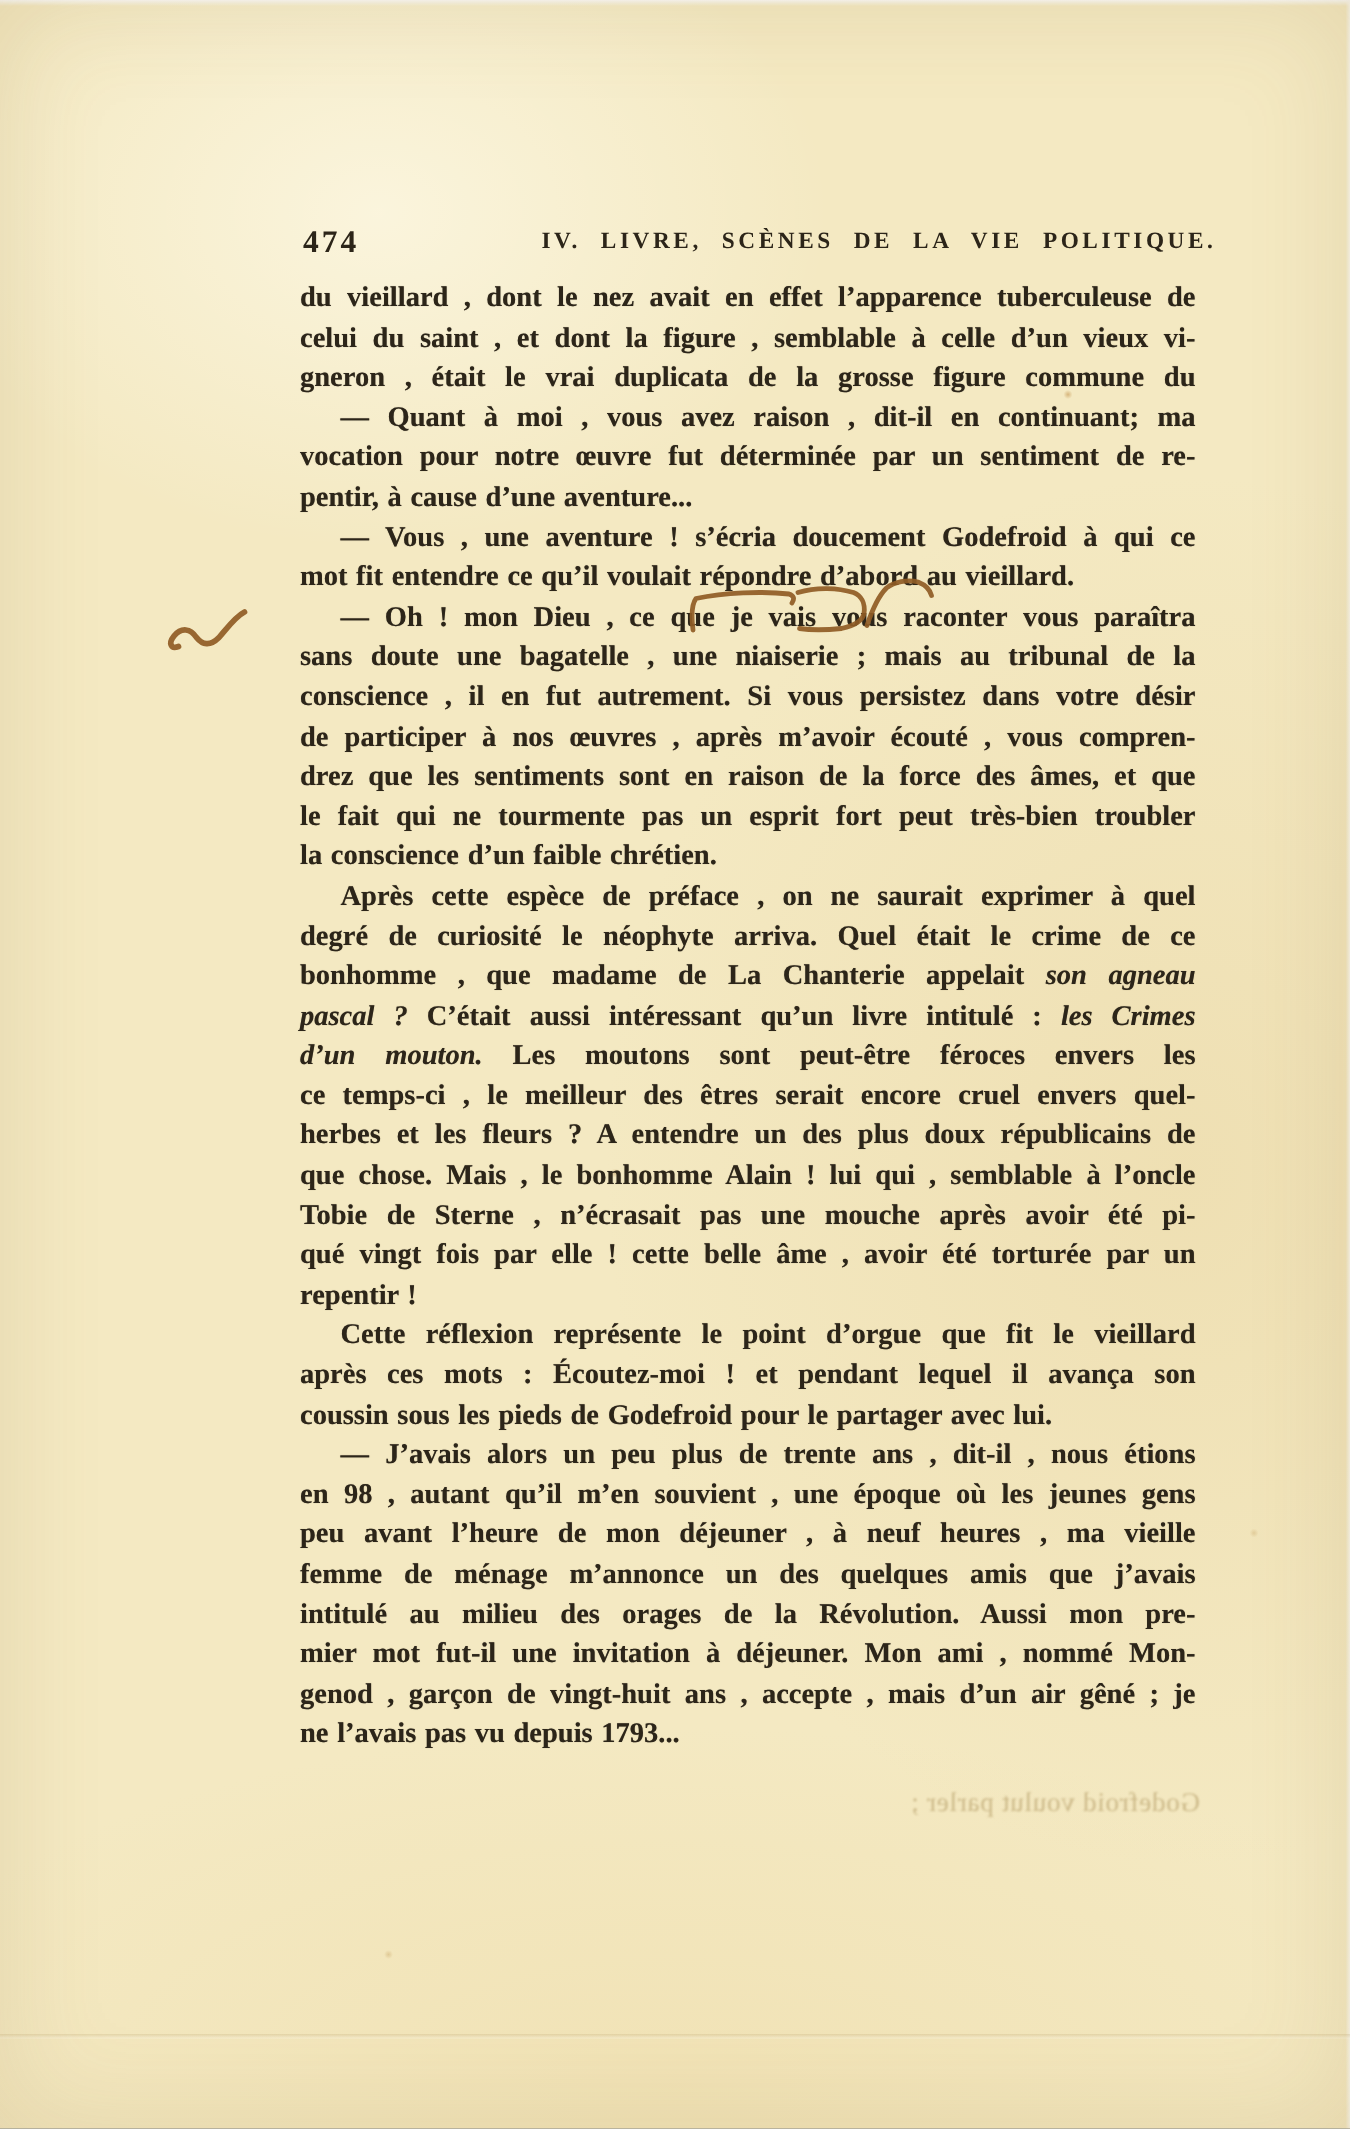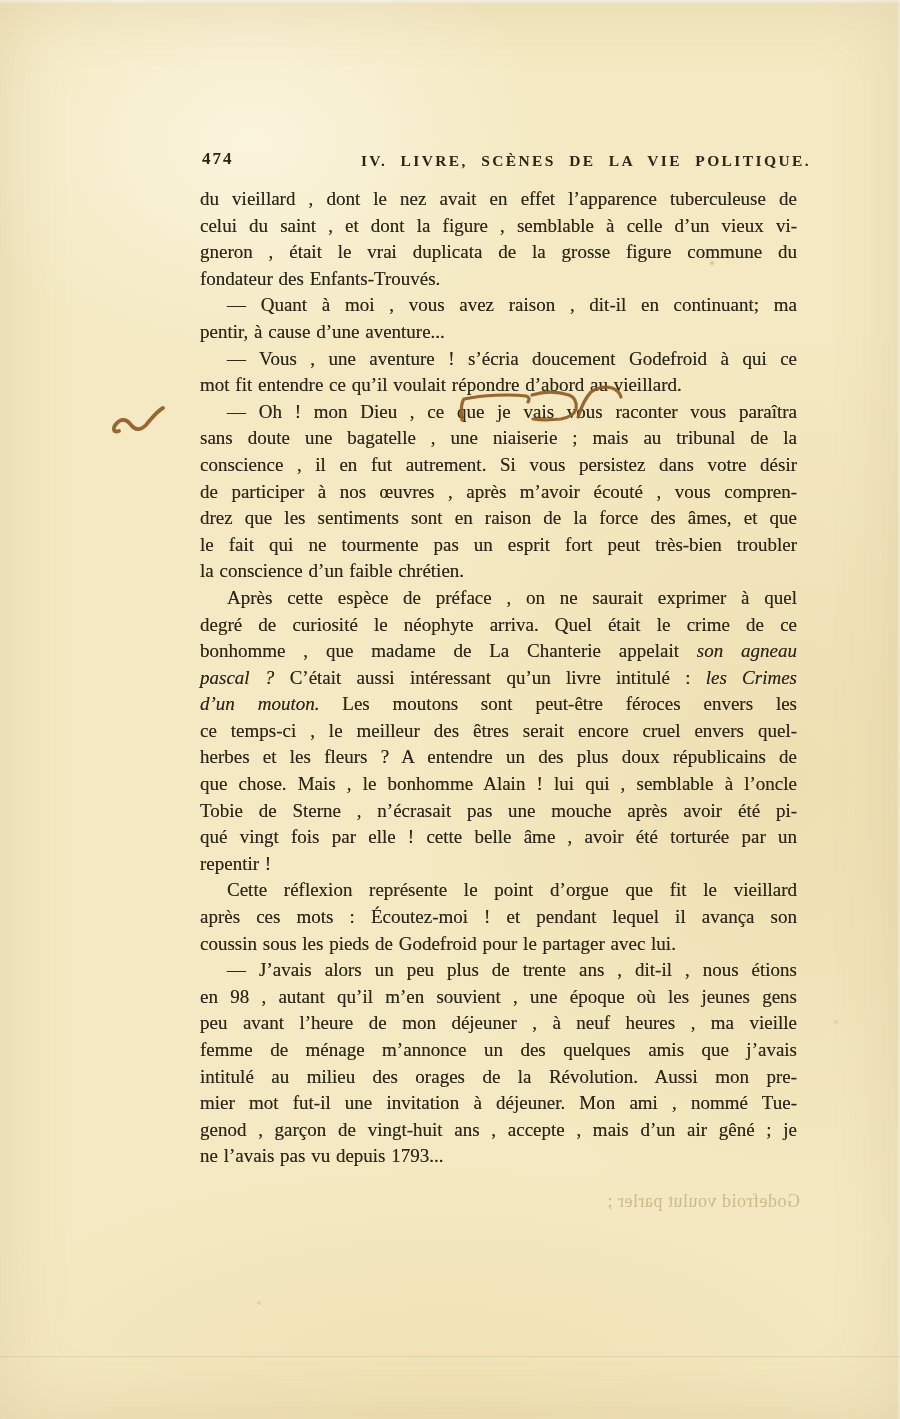--- a/index.html
+++ b/index.html
@@ -47,21 +47,21 @@
     position: absolute;
     left: 200px;
     top: 149px;
     width: 597px;
     height: 28px;
   }
   .pagenum {
     position: absolute;
     left: 2px;
     top: 0;
-    font-size: 17px;
+    font-size: 21px;
     letter-spacing: 2px;
     font-weight: 600;
   }
   .runtitle {
     position: absolute;
     left: 0;
     right: 0;
     top: 3px;
     text-align: right;
     transform: translateX(14px);
@@ -79,20 +79,21 @@
     text-shadow: 0 0 0.5px rgba(44,37,25,0.55);
   }
   .line {
     height: 26.6px;
     line-height: 26.6px;
     font-size: 19px;
     word-spacing: 1px;
     text-align: justify;
     text-align-last: justify;
     white-space: nowrap;
+    font-weight: bold;
   }
   .line.last { text-align-last: left; white-space: normal; }
   .line.indent { text-indent: 27px; }
   .marks {
     position: absolute;
     inset: 0;
     width: 900px;
     height: 1419px;
     pointer-events: none;
   }
@@ -133,24 +134,24 @@
   <div class="header">
     <span class="pagenum">474</span>
     <span class="runtitle">IV. LIVRE, SCÈNES DE LA VIE POLITIQUE.</span>
   </div>
 
   <div class="body" id="textbody">
       <div>
         <div class="line"><span>du vieillard , dont le nez avait en effet l’apparence tuberculeuse de</span></div>
         <div class="line"><span>celui du saint , et dont la figure , semblable à celle d’un vieux vi-</span></div>
         <div class="line"><span>gneron , était le vrai duplicata de la grosse figure commune du</span></div>
-        <div class="line last"><span>fondateur des Enfants-Trouvés.</span></div>
       </div>
       <div>
         <div class="line indent"><span>— Quant à moi , vous avez raison , dit-il en continuant; ma</span></div>
+        <div class="line"><span>vocation pour notre œuvre fut déterminée par un sentiment de re-</span></div>
         <div class="line last"><span>pentir, à cause d’une aventure...</span></div>
       </div>
       <div>
         <div class="line indent"><span>— Vous , une aventure ! s’écria doucement Godefroid à qui ce</span></div>
         <div class="line last"><span>mot fit entendre ce qu’il voulait répondre d’abord au vieillard.</span></div>
       </div>
       <div>
         <div class="line indent"><span>— Oh ! mon Dieu , ce que je vais vous raconter vous paraîtra</span></div>
         <div class="line"><span>sans doute une bagatelle , une niaiserie ; mais au tribunal de la</span></div>
         <div class="line"><span>conscience , il en fut autrement. Si vous persistez dans votre désir</span></div>
@@ -176,21 +177,21 @@
         <div class="line indent"><span>Cette réflexion représente le point d’orgue que fit le vieillard</span></div>
         <div class="line"><span>après ces mots : Écoutez-moi ! et pendant lequel il avança son</span></div>
         <div class="line last"><span>coussin sous les pieds de Godefroid pour le partager avec lui.</span></div>
       </div>
       <div>
         <div class="line indent"><span>— J’avais alors un peu plus de trente ans , dit-il , nous étions</span></div>
         <div class="line"><span>en 98 , autant qu’il m’en souvient , une époque où les jeunes gens</span></div>
         <div class="line"><span>peu avant l’heure de mon déjeuner , à neuf heures , ma vieille</span></div>
         <div class="line"><span>femme de ménage m’annonce un des quelques amis que j’avais</span></div>
         <div class="line"><span>intitulé au milieu des orages de la Révolution. Aussi mon pre-</span></div>
-        <div class="line"><span>mier mot fut-il une invitation à déjeuner. Mon ami , nommé Tue-</span></div>
+        <div class="line"><span>mier mot fut-il une invitation à déjeuner. Mon ami , nommé Mon-</span></div>
         <div class="line"><span>genod , garçon de vingt-huit ans , accepte , mais d’un air gêné ; je</span></div>
         <div class="line last"><span>ne l’avais pas vu depuis 1793...</span></div>
       </div>
     </div>
 
   <div class="bleed">Godefroid voulut parler ;</div>
 
   <svg class="marks" viewBox="0 0 900 1419" xmlns="http://www.w3.org/2000/svg">
     <path stroke="#8f5b25" stroke-width="3.8" d="M119,431 C114,433 112,429 116,424 C121,418 127,419 131,425 C135,430 140,431 146,425 C152,418 157,411 163,408"></path>
     <path stroke="#8f5b25" stroke-width="3.2" d="M462,420 C461,412 461,403 464,399 C483,395 508,394 526,396 C529,397 530,399 528,402"></path>

